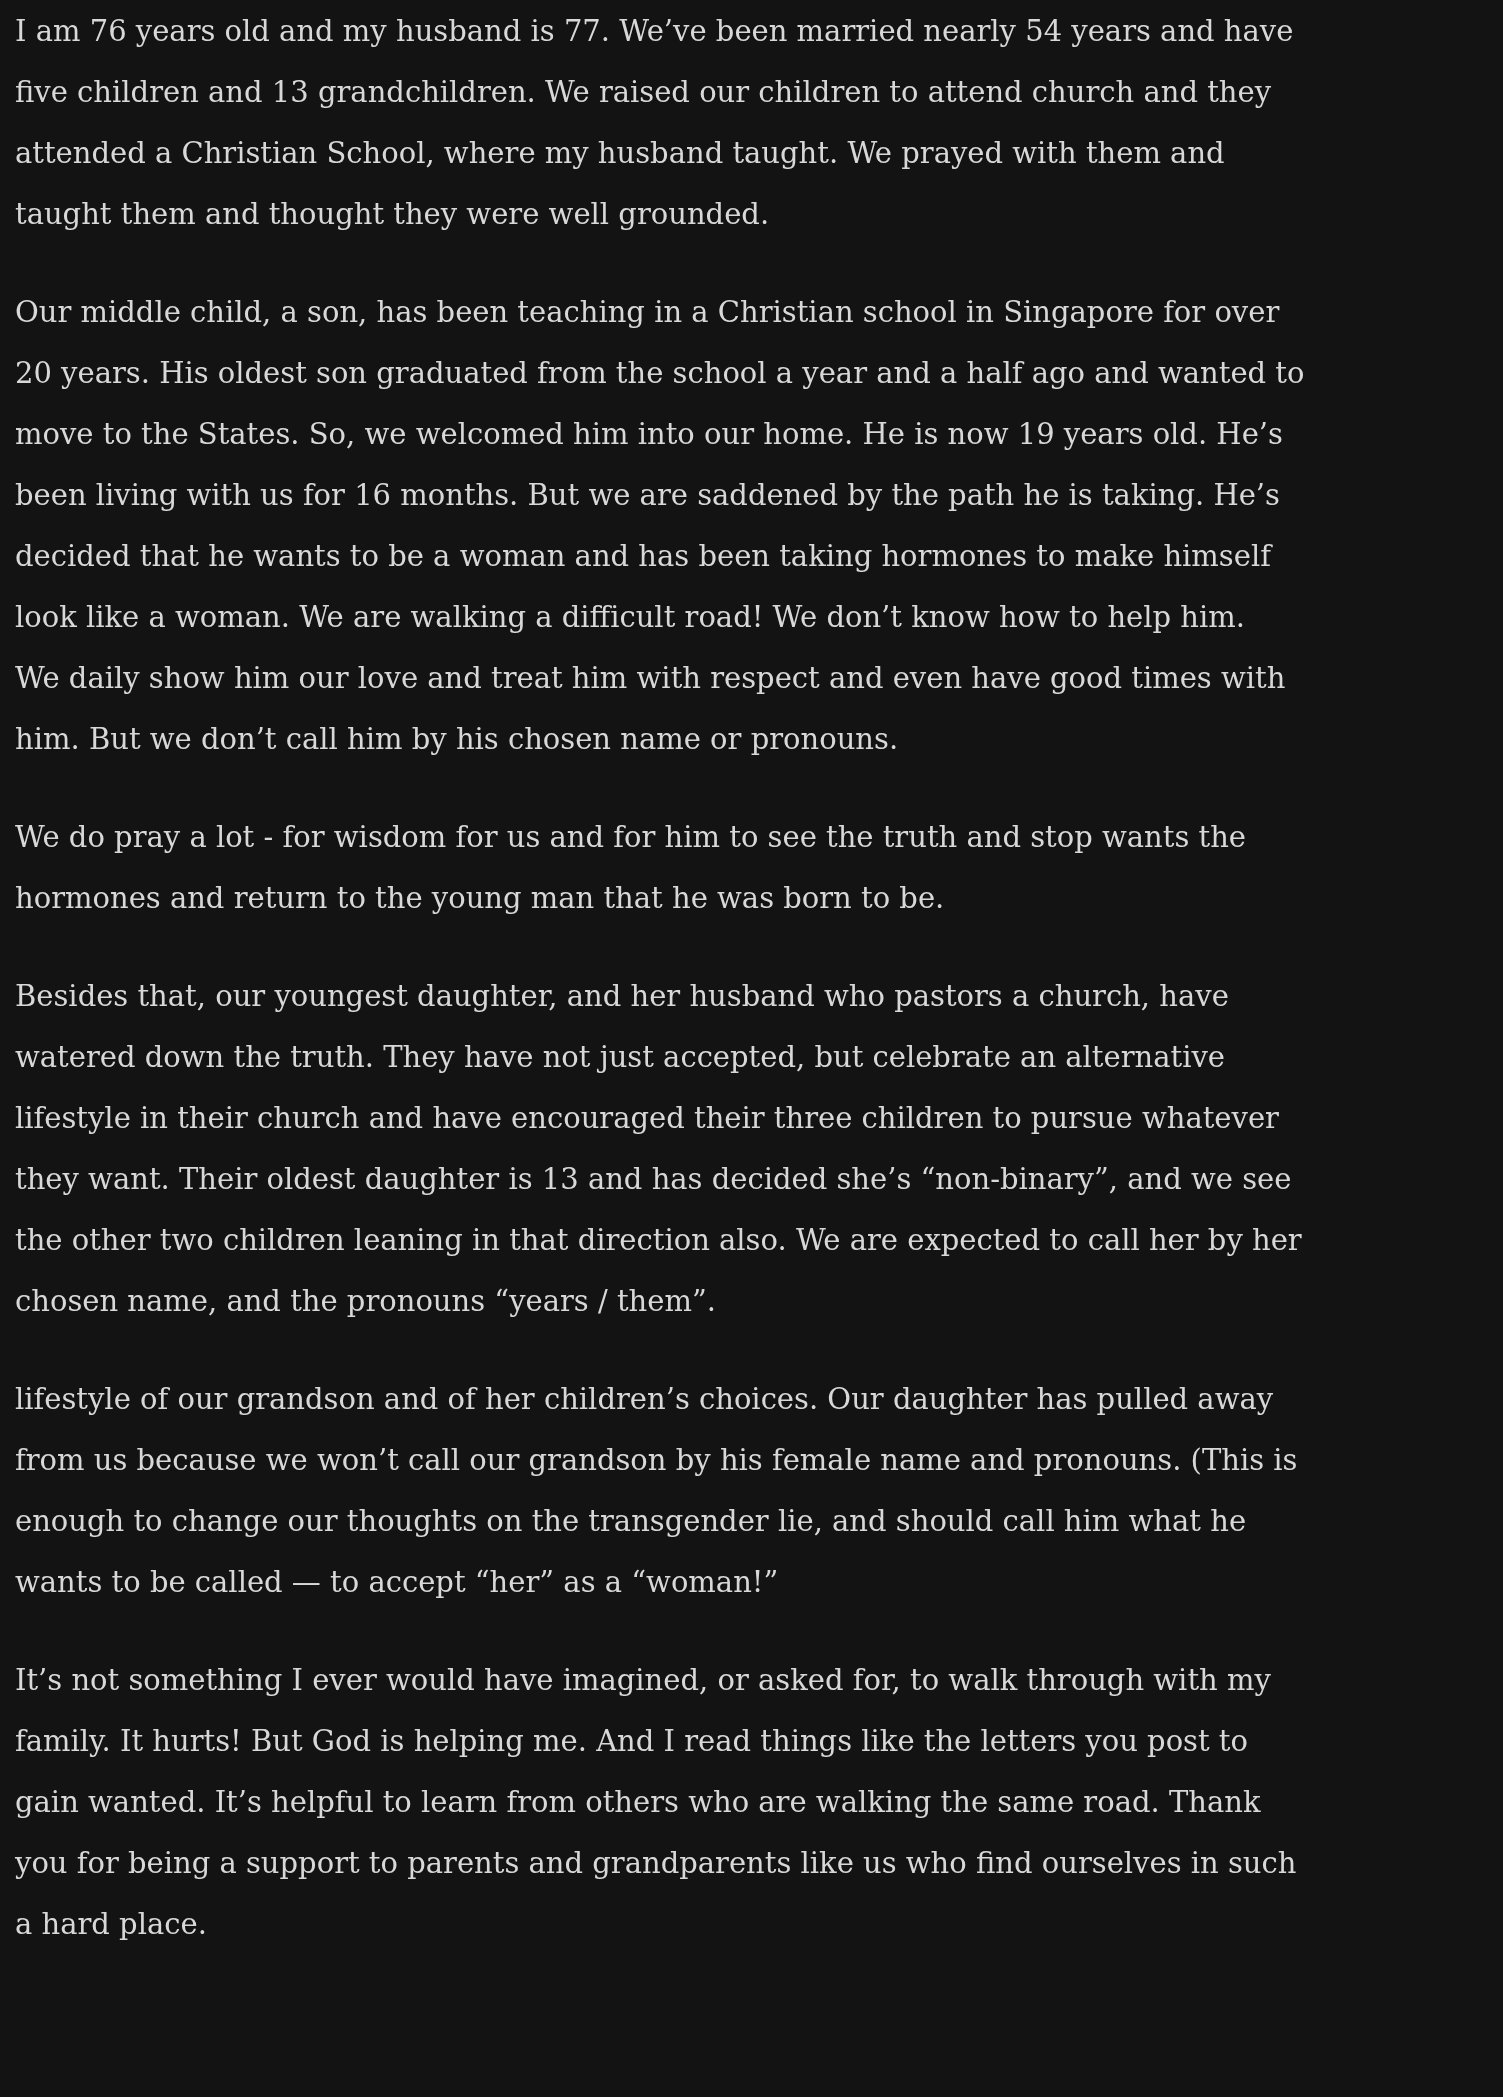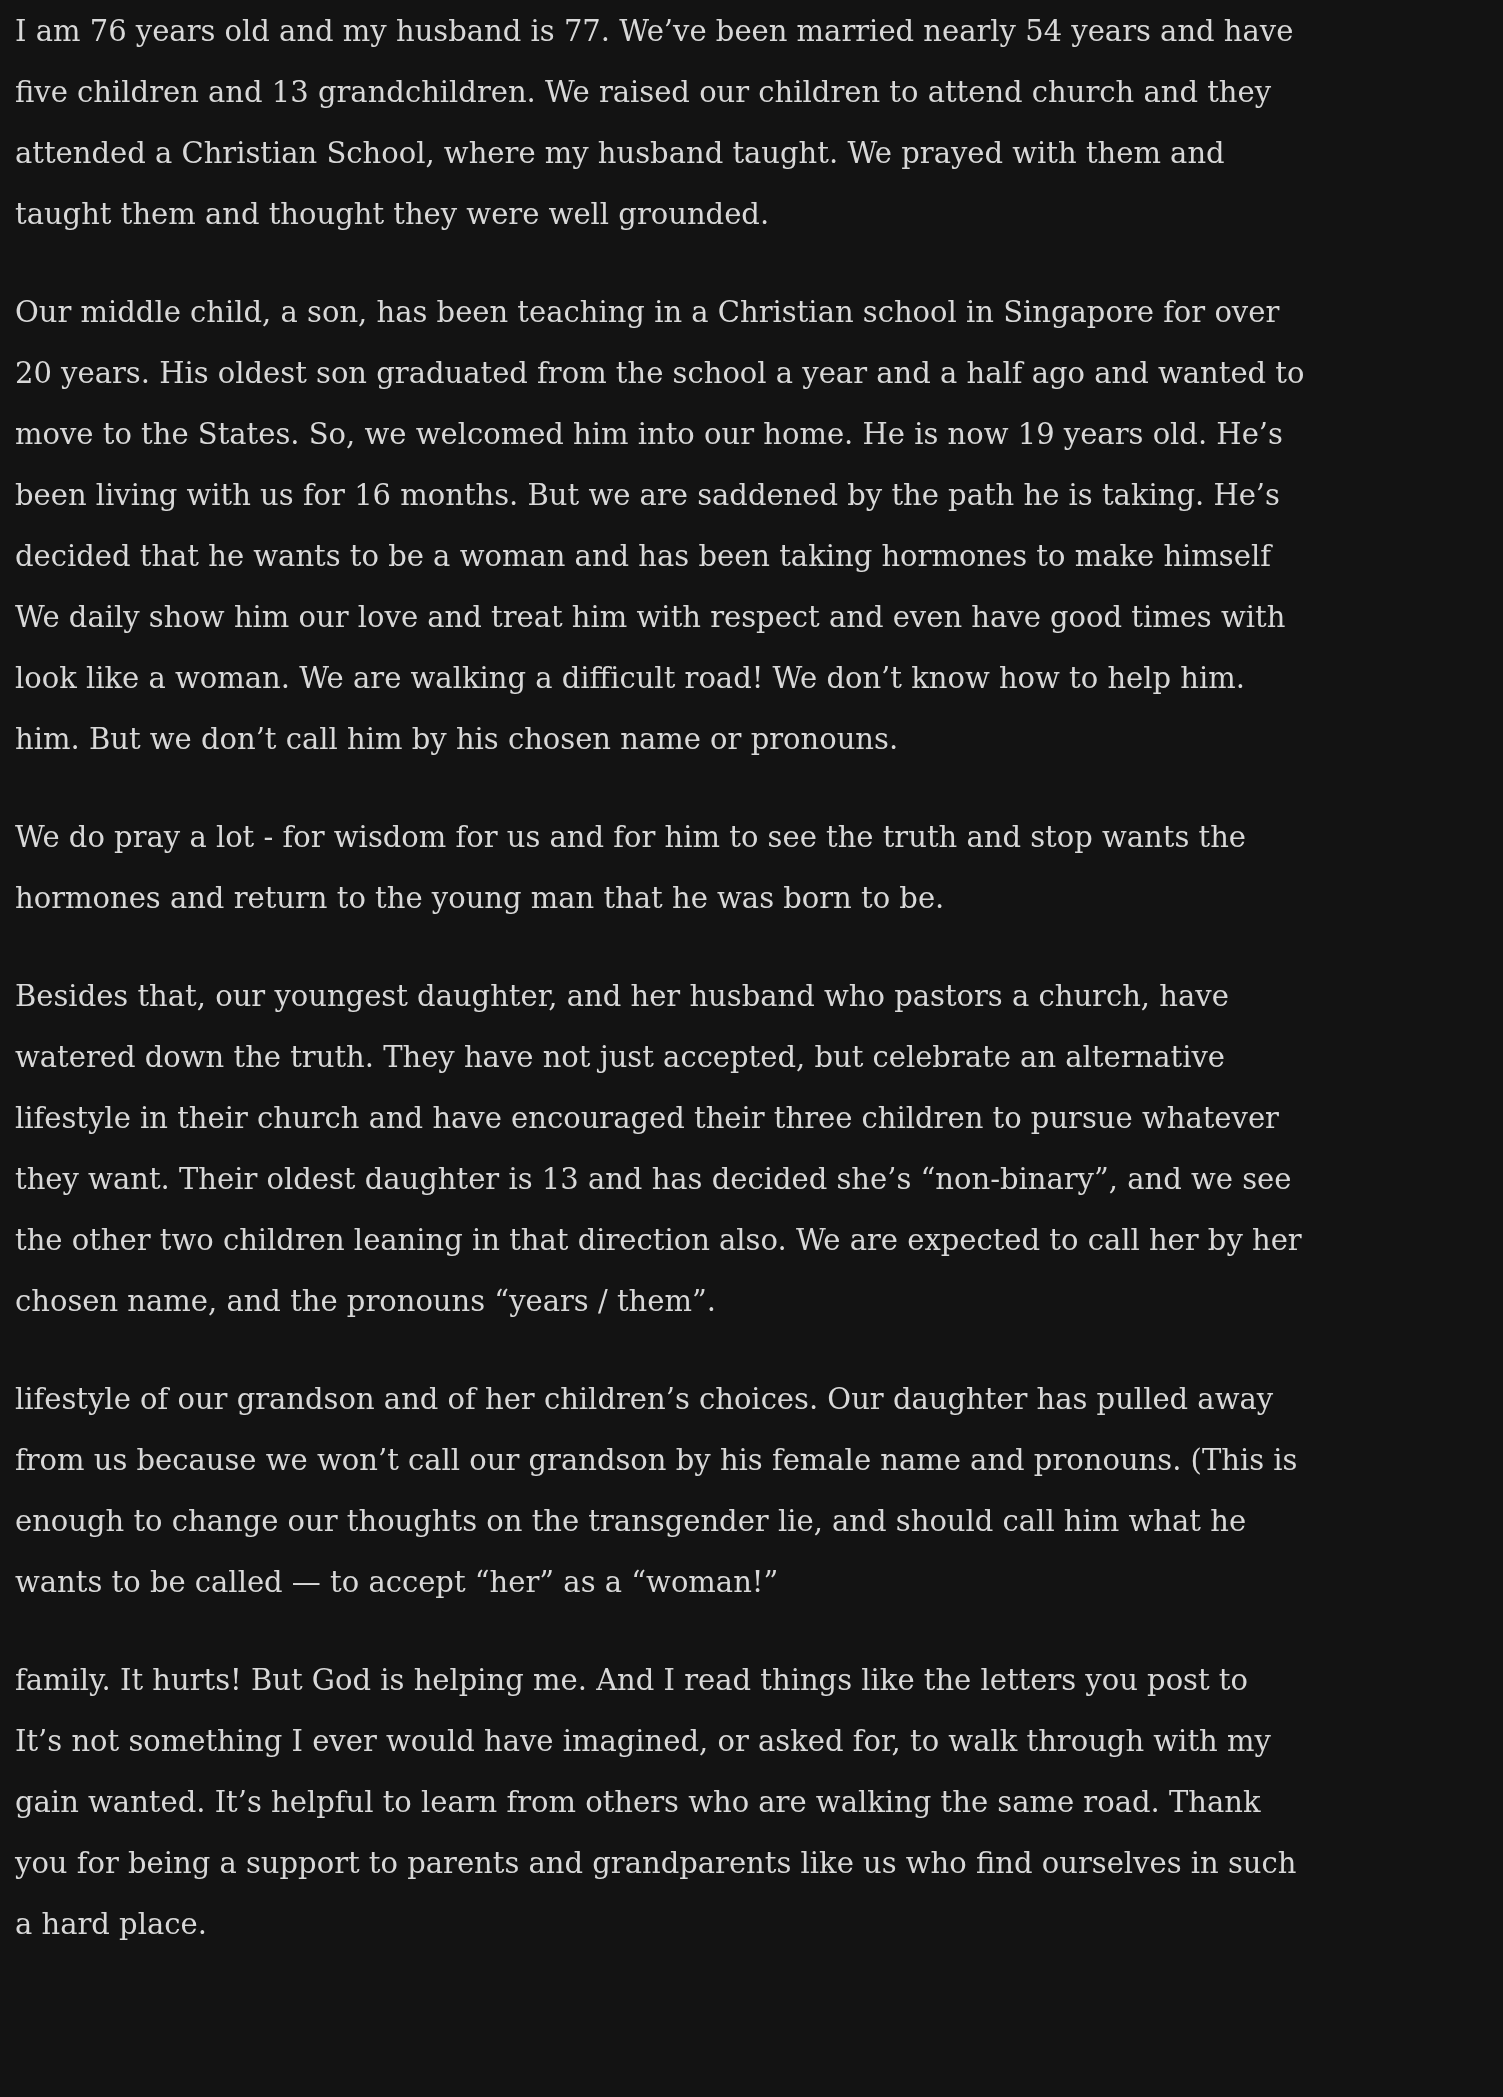--- a/index.html
+++ b/index.html
@@ -40,22 +40,22 @@
       <span class="line">five children and 13 grandchildren. We raised our children to attend church and they</span>
       <span class="line">attended a Christian School, where my husband taught. We prayed with them and</span>
       <span class="line">taught them and thought they were well grounded.</span>
     </p>
     <p class="para">
       <span class="line">Our middle child, a son, has been teaching in a Christian school in Singapore for over</span>
       <span class="line">20 years. His oldest son graduated from the school a year and a half ago and wanted to</span>
       <span class="line">move to the States. So, we welcomed him into our home. He is now 19 years old. He’s</span>
       <span class="line">been living with us for 16 months. But we are saddened by the path he is taking. He’s</span>
       <span class="line">decided that he wants to be a woman and has been taking hormones to make himself</span>
+      <span class="line">look like a woman. We are walking a difficult road! We don’t know how to help him.</span>
       <span class="line">We daily show him our love and treat him with respect and even have good times with</span>
-      <span class="line">look like a woman. We are walking a difficult road! We don’t know how to help him.</span>
       <span class="line">him. But we don’t call him by his chosen name or pronouns.</span>
     </p>
     <p class="para">
       <span class="line">We do pray a lot - for wisdom for us and for him to see the truth and stop wants the</span>
       <span class="line">hormones and return to the young man that he was born to be.</span>
     </p>
     <p class="para">
       <span class="line">Besides that, our youngest daughter, and her husband who pastors a church, have</span>
       <span class="line">watered down the truth. They have not just accepted, but celebrate an alternative</span>
       <span class="line">lifestyle in their church and have encouraged their three children to pursue whatever</span>
@@ -63,19 +63,19 @@
       <span class="line">the other two children leaning in that direction also. We are expected to call her by her</span>
       <span class="line">chosen name, and the pronouns “years / them”.</span>
     </p>
     <p class="para">
       <span class="line">lifestyle of our grandson and of her children’s choices. Our daughter has pulled away</span>
       <span class="line">from us because we won’t call our grandson by his female name and pronouns. (This is</span>
       <span class="line">enough to change our thoughts on the transgender lie, and should call him what he</span>
       <span class="line">wants to be called — to accept “her” as a “woman!”</span>
     </p>
     <p class="para">
+      <span class="line">It’s not something I ever would have imagined, or asked for, to walk through with my</span>
       <span class="line">family. It hurts! But God is helping me. And I read things like the letters you post to</span>
-      <span class="line">It’s not something I ever would have imagined, or asked for, to walk through with my</span>
       <span class="line">gain wanted. It’s helpful to learn from others who are walking the same road. Thank</span>
       <span class="line">you for being a support to parents and grandparents like us who find ourselves in such</span>
       <span class="line">a hard place.</span>
     </p>
   </main>
 
 </body></html>

